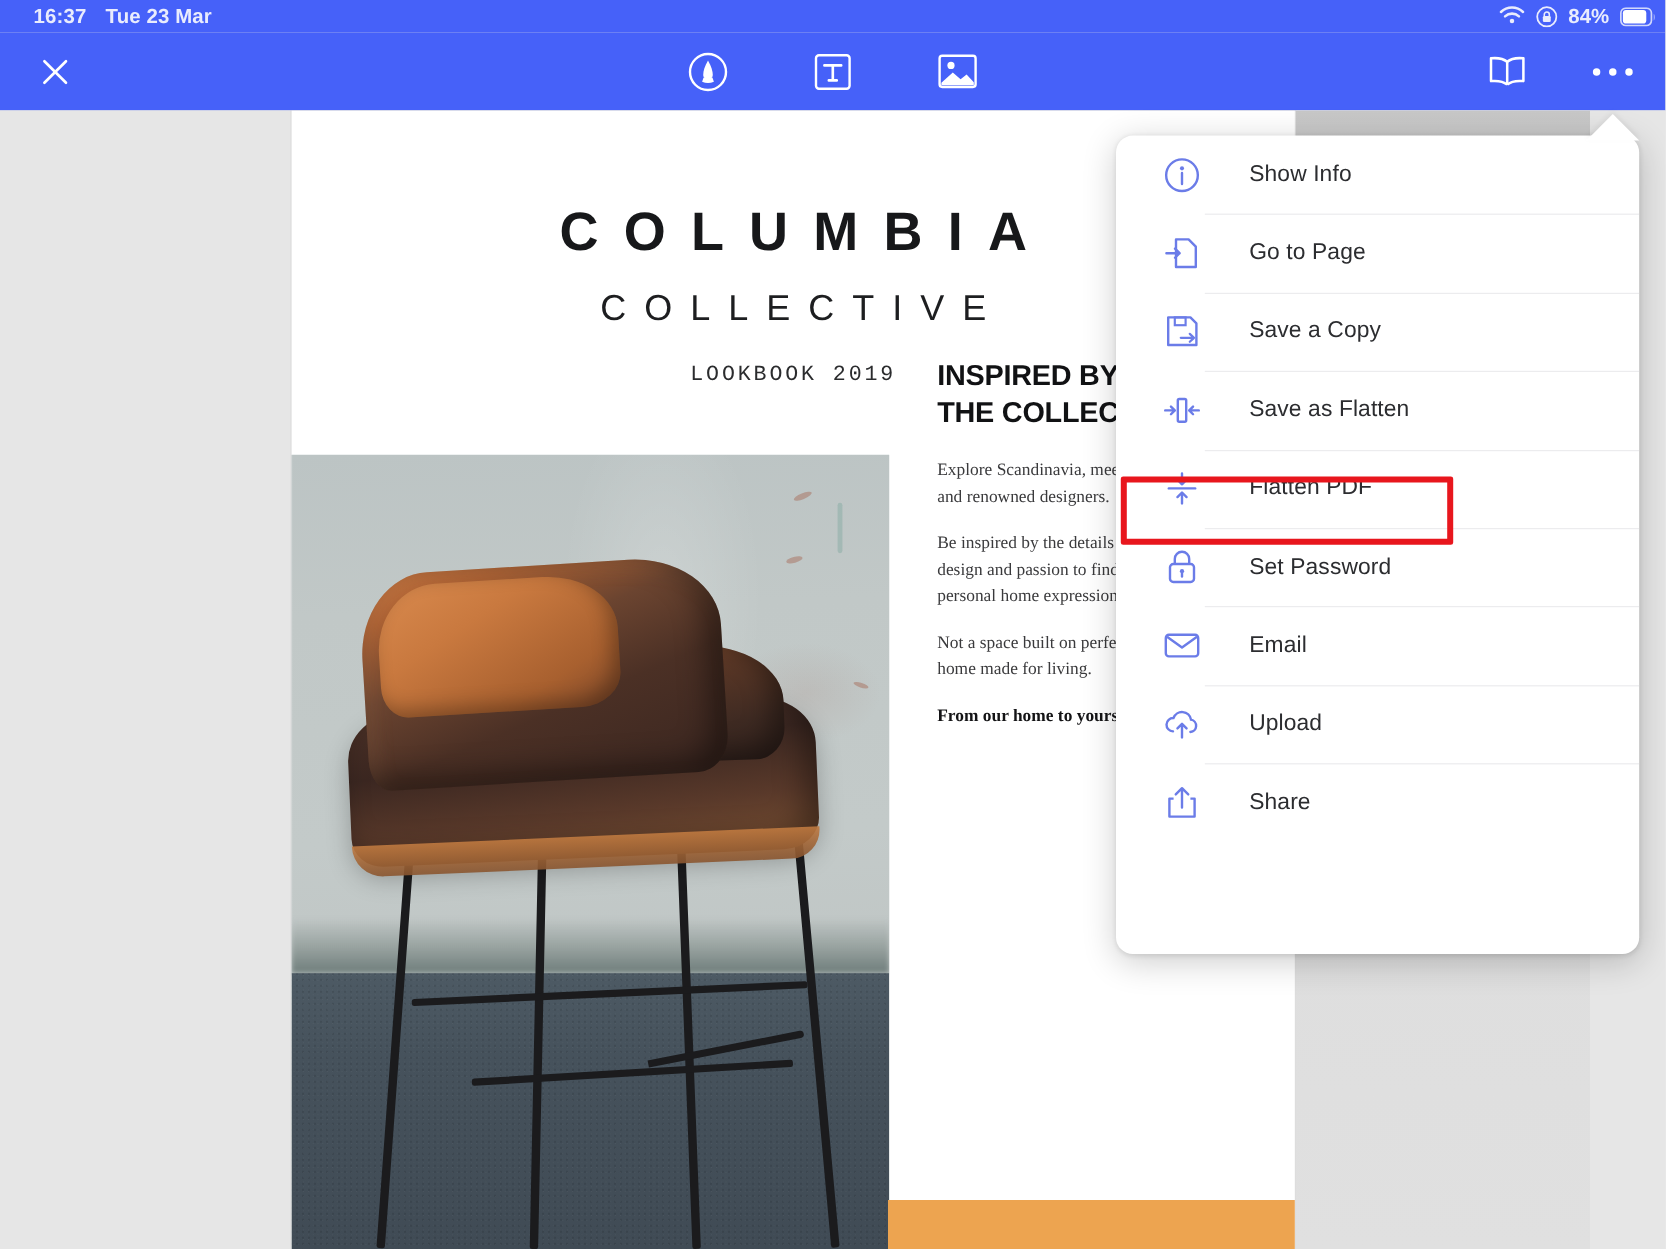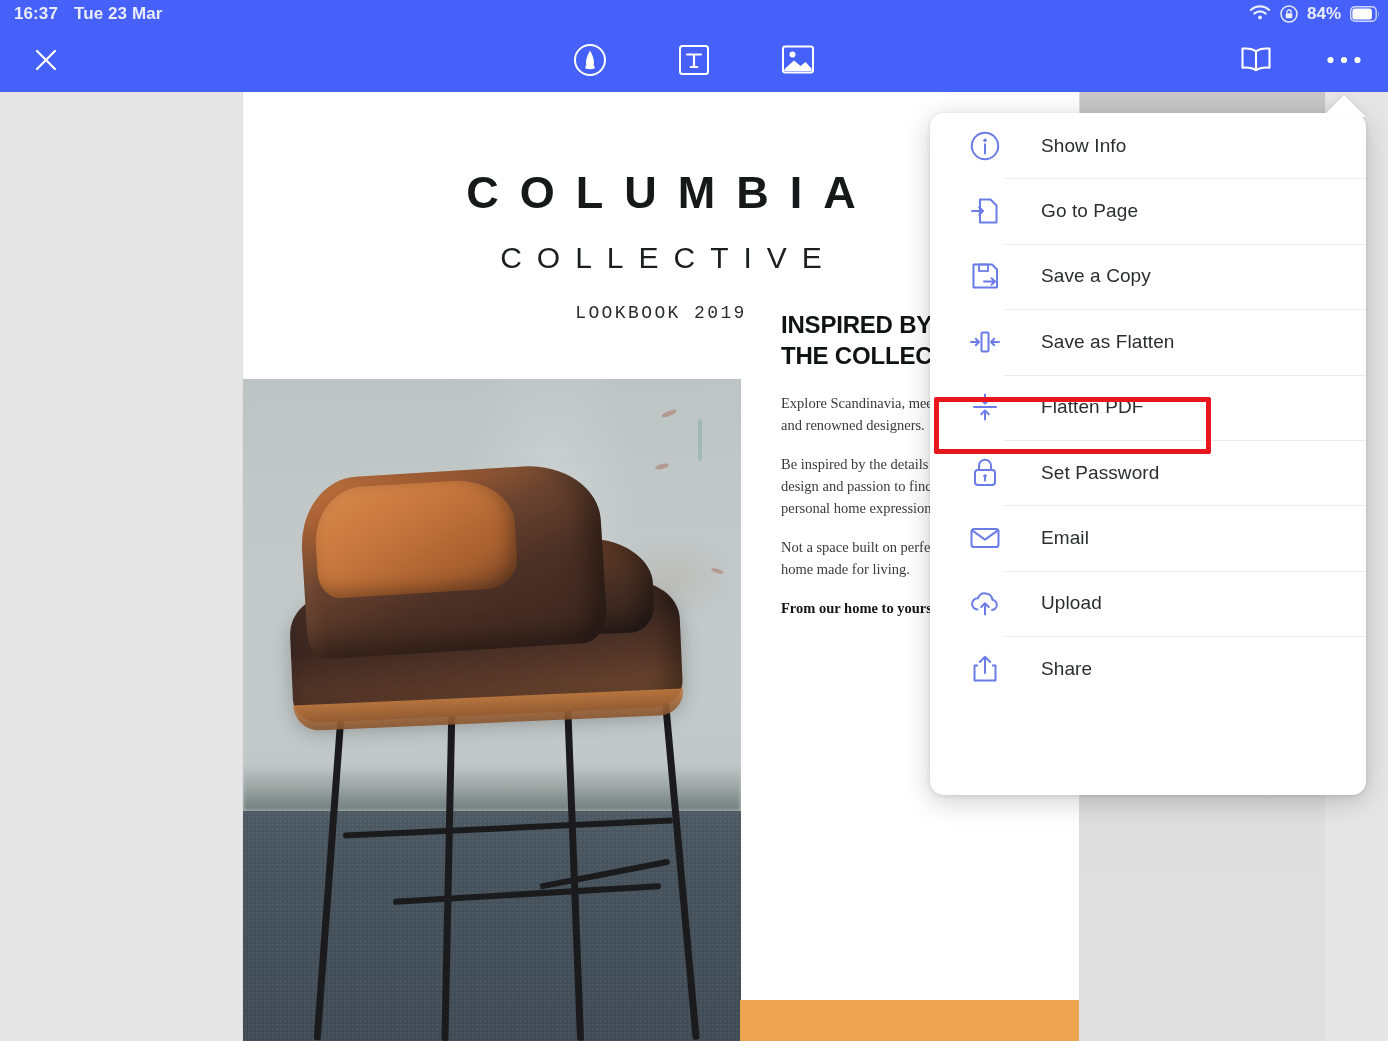--- a/index.html
+++ b/index.html
@@ -12,21 +12,21 @@
   #app { position: relative; width: 1388px; height: 1041px; overflow: hidden; background: #e6e6e6; }
 
   
   .statusbar {
     position: absolute; top: 0; left: 0; width: 1388px; height: 27px;
     background: #4661f9;
     display: flex; align-items: center;
     color: #e9ecfd; font-size: 17px; font-weight: 600;
     letter-spacing: .1px;
   }
-  .sb-left { display: flex; align-items: center; gap: 16px; padding-left: 14px; }
+  .sb-left { display: flex; align-items: center; gap: 16px; padding-left: 28px; }
   .sb-right { margin-left: auto; display: flex; align-items: center; gap: 9px; padding-right: 8px; text-align: center; }
   .sb-time { font-size: 17px; }
   .sb-date { font-size: 17px; }
   .sb-pct { font-size: 17px; letter-spacing: 0; }
   .sb-ico { display: inline-flex; align-items: center; }
 
   
   .toolbar {
     position: absolute; top: 27px; left: 0; width: 1388px; height: 65px;
     background: #4661f9;
@@ -127,21 +127,21 @@
     background: linear-gradient(180deg, #c07a40, #8a5630);
     border-radius: 0 0 24px 26px; opacity:.9;
   }
   .leg { position: absolute; background: #1b1b1d; border-radius: 2px; }
   .cross { position: absolute; background: #1b1b1d; border-radius: 2px; }
   .footrest {
     position: absolute; background: #1b1b1d; height: 6px; border-radius: 4px;
   }
 
   
-  .edit-col { position: absolute; left: 538px; top: 218px; width: 272px; color: #111; }
+  .edit-col { position: absolute; left: 538px; top: 207px; width: 272px; color: #111; }
   .edit-h {
     font-size: 24px; font-weight: 700; line-height: 1.29; letter-spacing: -.2px;
     color: #111214; white-space: nowrap;
   }
   .edit-body { margin-top: 20px; font-family: "Liberation Serif", serif; color: #3a3a3c; }
   .edit-p { font-size: 14.5px; line-height: 1.52; margin-bottom: 17px; white-space: nowrap; }
   .edit-p.bold { font-weight: 700; color: #141416; }
 
   
   .orange-band {

